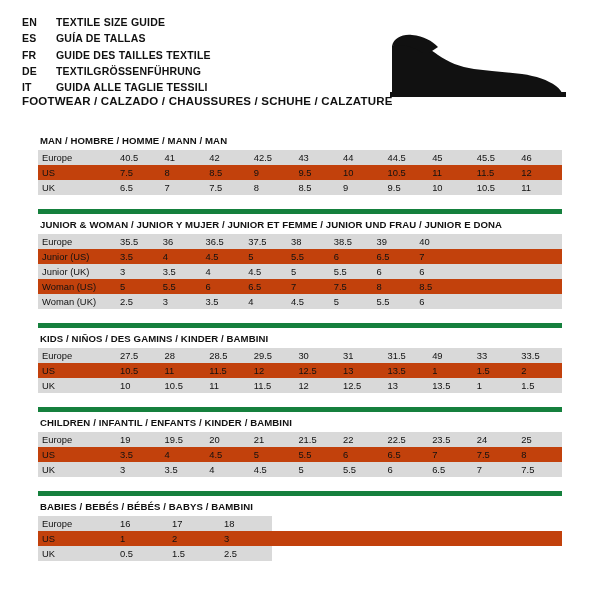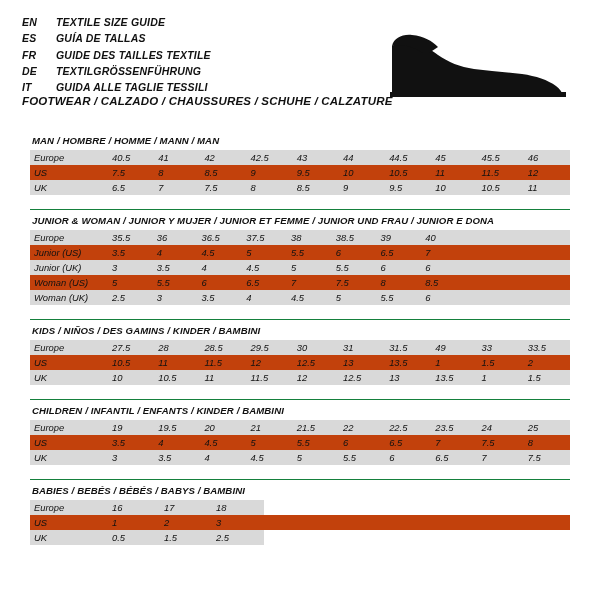--- a/index.html
+++ b/index.html
@@ -14,21 +14,20 @@
     color: #111111;
     position: relative;
     overflow: hidden;
   }
   .page {
     position: relative;
     width: 600px;
     height: 600px;
     padding: 0;
     box-sizing: border-box;
-    font-style: italic;
   }
 
   
   .header {
     position: relative;
     padding: 14px 22px 0 22px;
     box-sizing: border-box;
   }
   .lang-table {
     border-collapse: collapse;
@@ -61,33 +60,33 @@
 
   .footwear-line {
     margin: 0 0 0 0;
     font-size: 11.5px;
     font-weight: bold;
     letter-spacing: 0.2px;
   }
 
   
   .content {
-    padding: 0 30px;
+    padding: 0 38px;
     box-sizing: border-box;
     margin-top: 28px;
   }
   .section {
     margin-bottom: 14px;
   }
   .section-title {
     font-size: 9.6px;
     font-weight: bold;
     letter-spacing: 0.1px;
     padding: 0 0 4px 2px;
-    border-top: 1px solid #15803d;
+    border-top: 5px solid #15803d;
     padding-top: 5px;
     margin: 0;
   }
   .section:first-child .section-title {
     border-top: none;
     padding-top: 0;
   }
   table.size {
     border-collapse: collapse;
     font-size: 9.4px;

